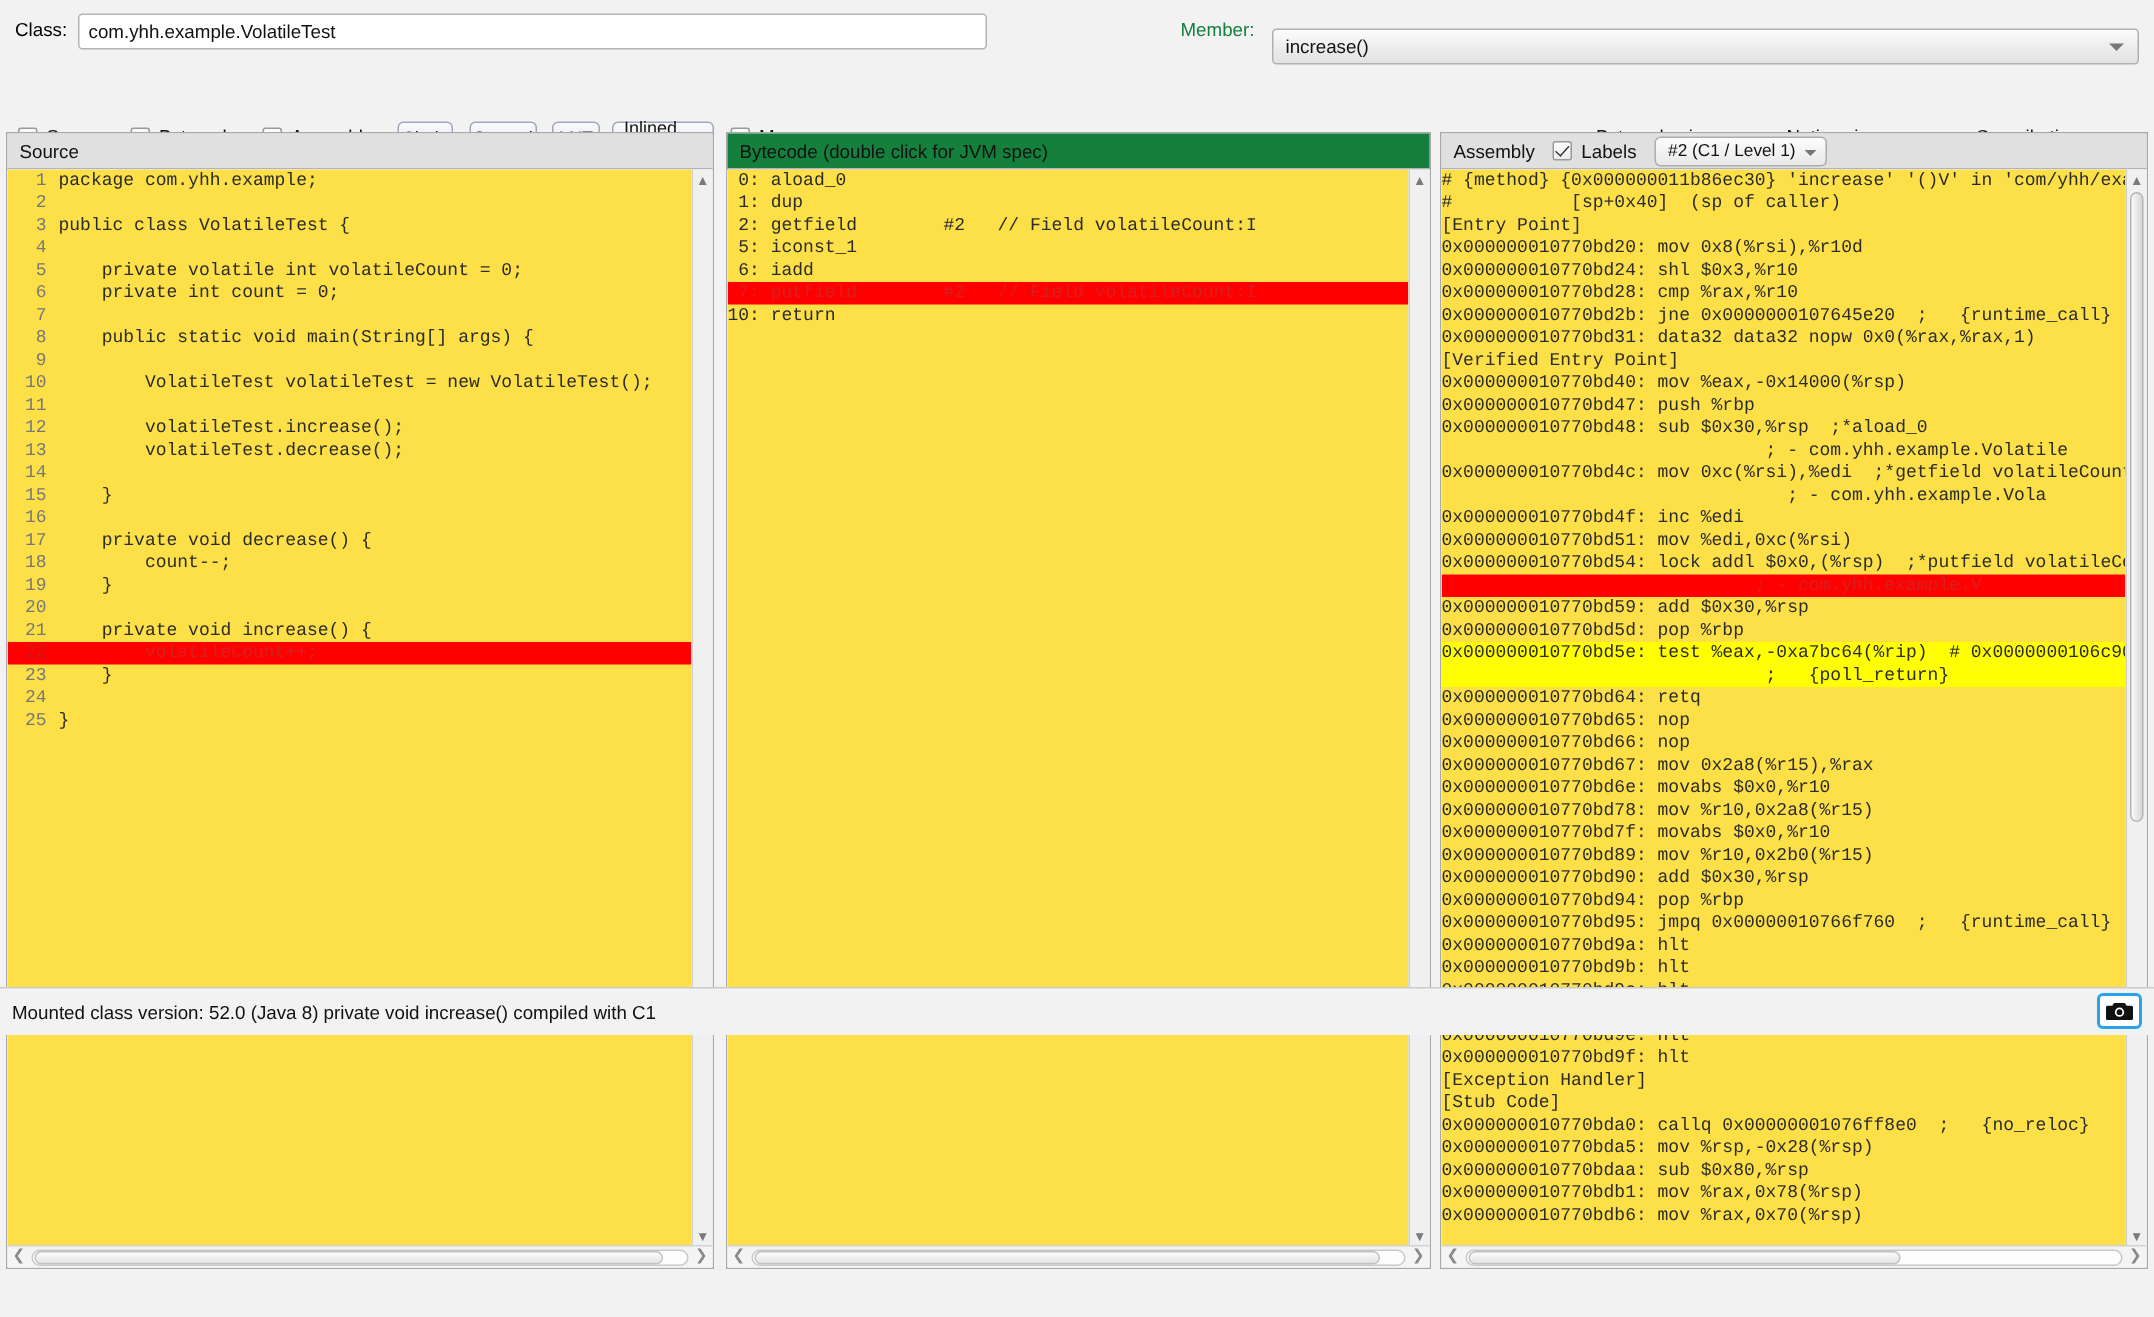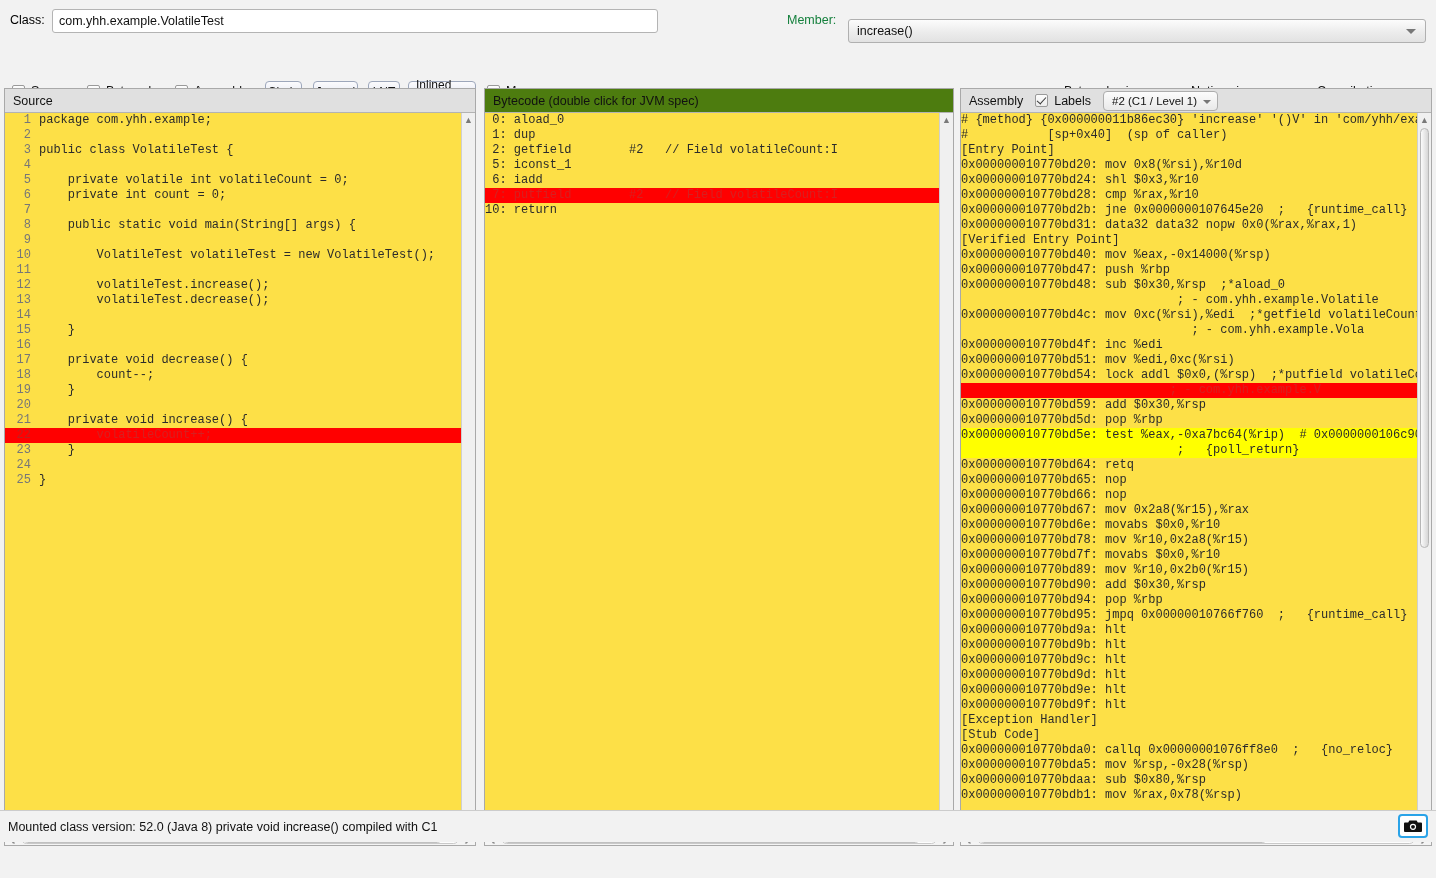--- a/index.html
+++ b/index.html
@@ -3,21 +3,21 @@
 <meta charset="utf-8">
 <style>
   * { box-sizing: border-box; }
   html, body {
     margin: 0; padding: 0;
     width: 1436px; height: 878px;
     background: #f2f2f2;
     font-family: "Liberation Sans", sans-serif;
     overflow: hidden;
   }
-  #app { position: relative; width: 1436px; height: 842px; background: #f2f2f2; }
+  #app { position: relative; width: 1436px; height: 690px; background: #f2f2f2; }
 
   
   .toprow { position: absolute; left: 0; top: 0; width: 1436px; height: 40px; }
   .lbl-class { position: absolute; left: 10px; top: 13px; font-size: 12.5px; color: #000; }
   .class-field {
     position: absolute; left: 52px; top: 9px; width: 606px; height: 24px;
     background: #fff; border: 1px solid #b4b4b4; border-radius: 3px;
     font-family: "Liberation Sans", sans-serif; font-size: 12.5px;
     padding: 0 6px; line-height: 22px; color: #111;
     display: flex; align-items: center;
@@ -66,21 +66,21 @@
   .metric-box.green { background: #00f200; }
 
   
   .panel { position: absolute; border: 1px solid #a9a9a9; background: #fff; }
   .panel-head {
     position: absolute; left: 0; top: 0; height: 24px; width: 100%;
     border-bottom: 1px solid #b3b3b3; background: #e0e0e0;
     font-size: 12.5px; color: #111; display: flex; align-items: center;
     padding-left: 8px; gap: 12px;
   }
-  .panel-head.yellow { background: #4d7c0f; }
+  .panel-head.yellow { background: #15803d; }
   .panel-body {
     position: absolute; left: 0; top: 24px; right: 0; bottom: 0;
     background: #fff; overflow: hidden;
   }
 
   .codearea {
     position: absolute; left: 0; top: 0; right: 14px; bottom: 15px;
     overflow: hidden; background: #fde047;
   }
   .coderow {
@@ -331,20 +331,21 @@
           <div class="coderow">0x000000010770bd9c: hlt</div>
           <div class="coderow">0x000000010770bd9d: hlt</div>
           <div class="coderow">0x000000010770bd9e: hlt</div>
           <div class="coderow">0x000000010770bd9f: hlt</div>
           <div class="coderow">[Exception Handler]</div>
           <div class="coderow">[Stub Code]</div>
           <div class="coderow">0x000000010770bda0: callq 0x00000001076ff8e0  ;   {no_reloc}</div>
           <div class="coderow">0x000000010770bda5: mov %rsp,-0x28(%rsp)</div>
           <div class="coderow">0x000000010770bdaa: sub $0x80,%rsp</div>
           <div class="coderow">0x000000010770bdb1: mov %rax,0x78(%rsp)</div>
+          <div class="coderow">0x000000010770bdb6: mov %rax,0x70(%rsp)</div>
         </div>
       <div class="vscroll">
         <div class="up">▲</div>
         <div class="thumb" style="top:15px; height:420px;"></div>
         <div class="dn">▼</div>
       </div>
       <div class="hscroll">
         <div class="lt">❮</div>
         <div class="track">
           <div class="thumb" style="left:1px; width:66%;"></div>

